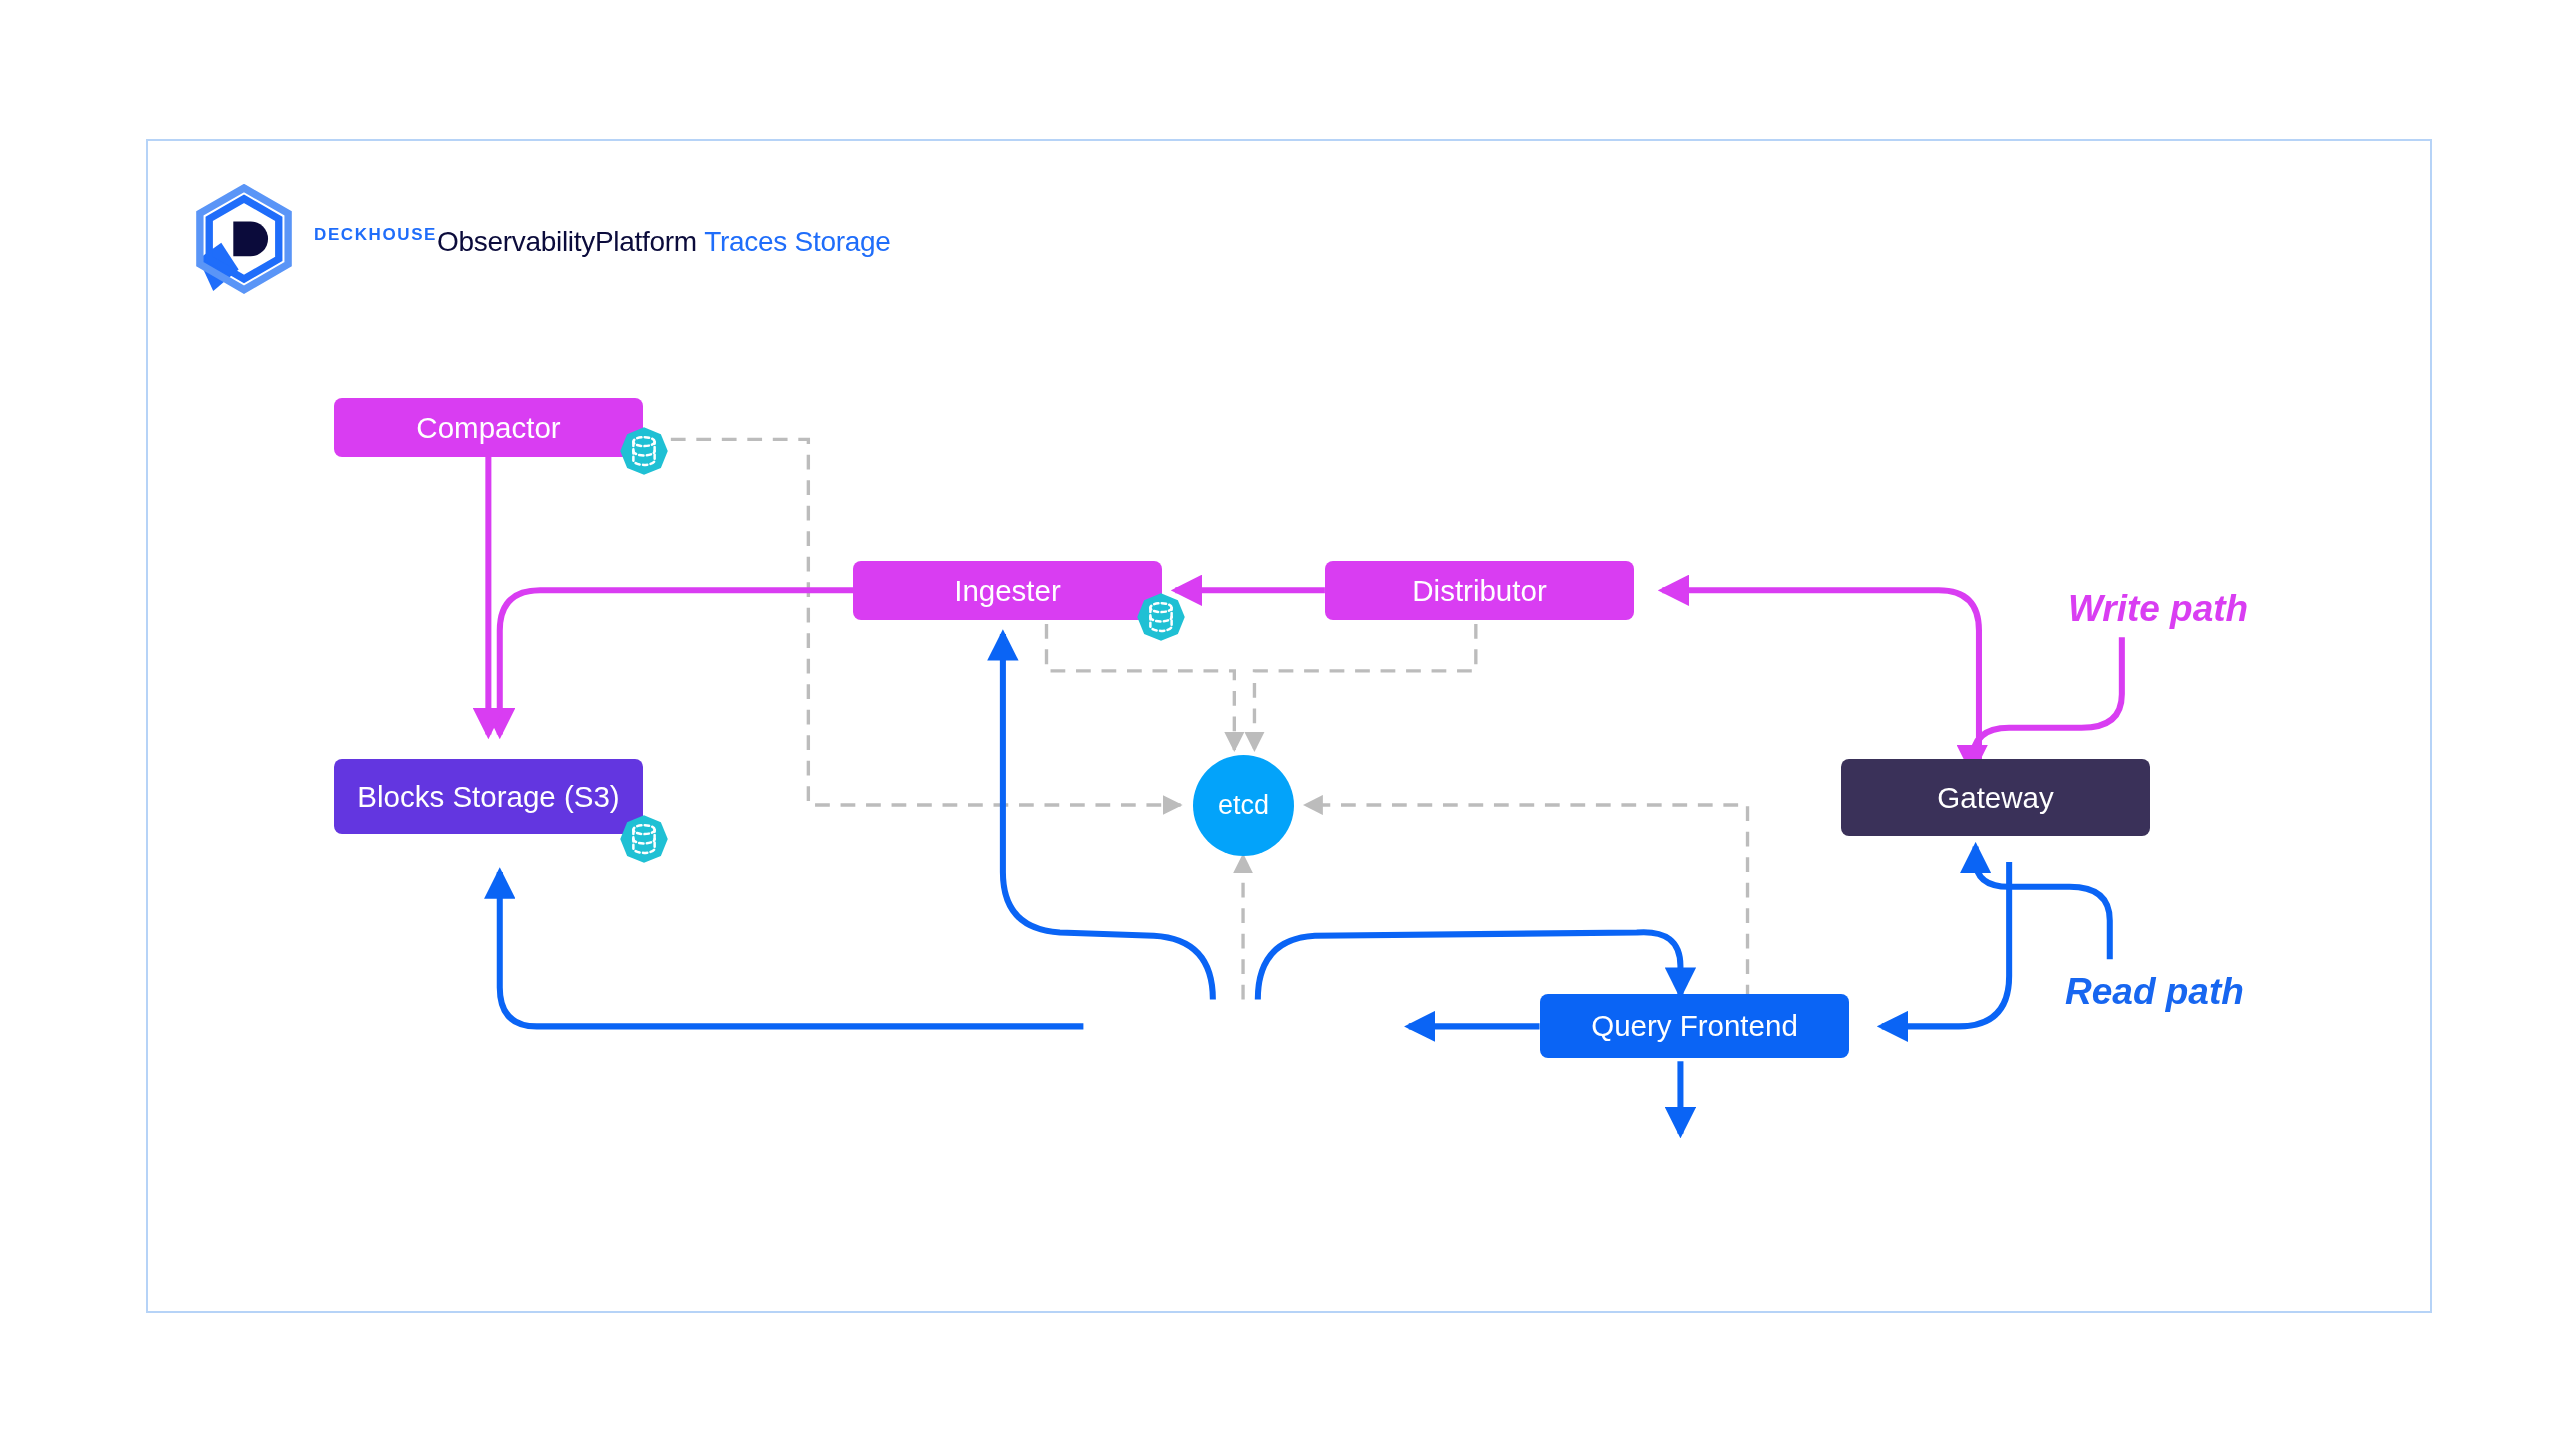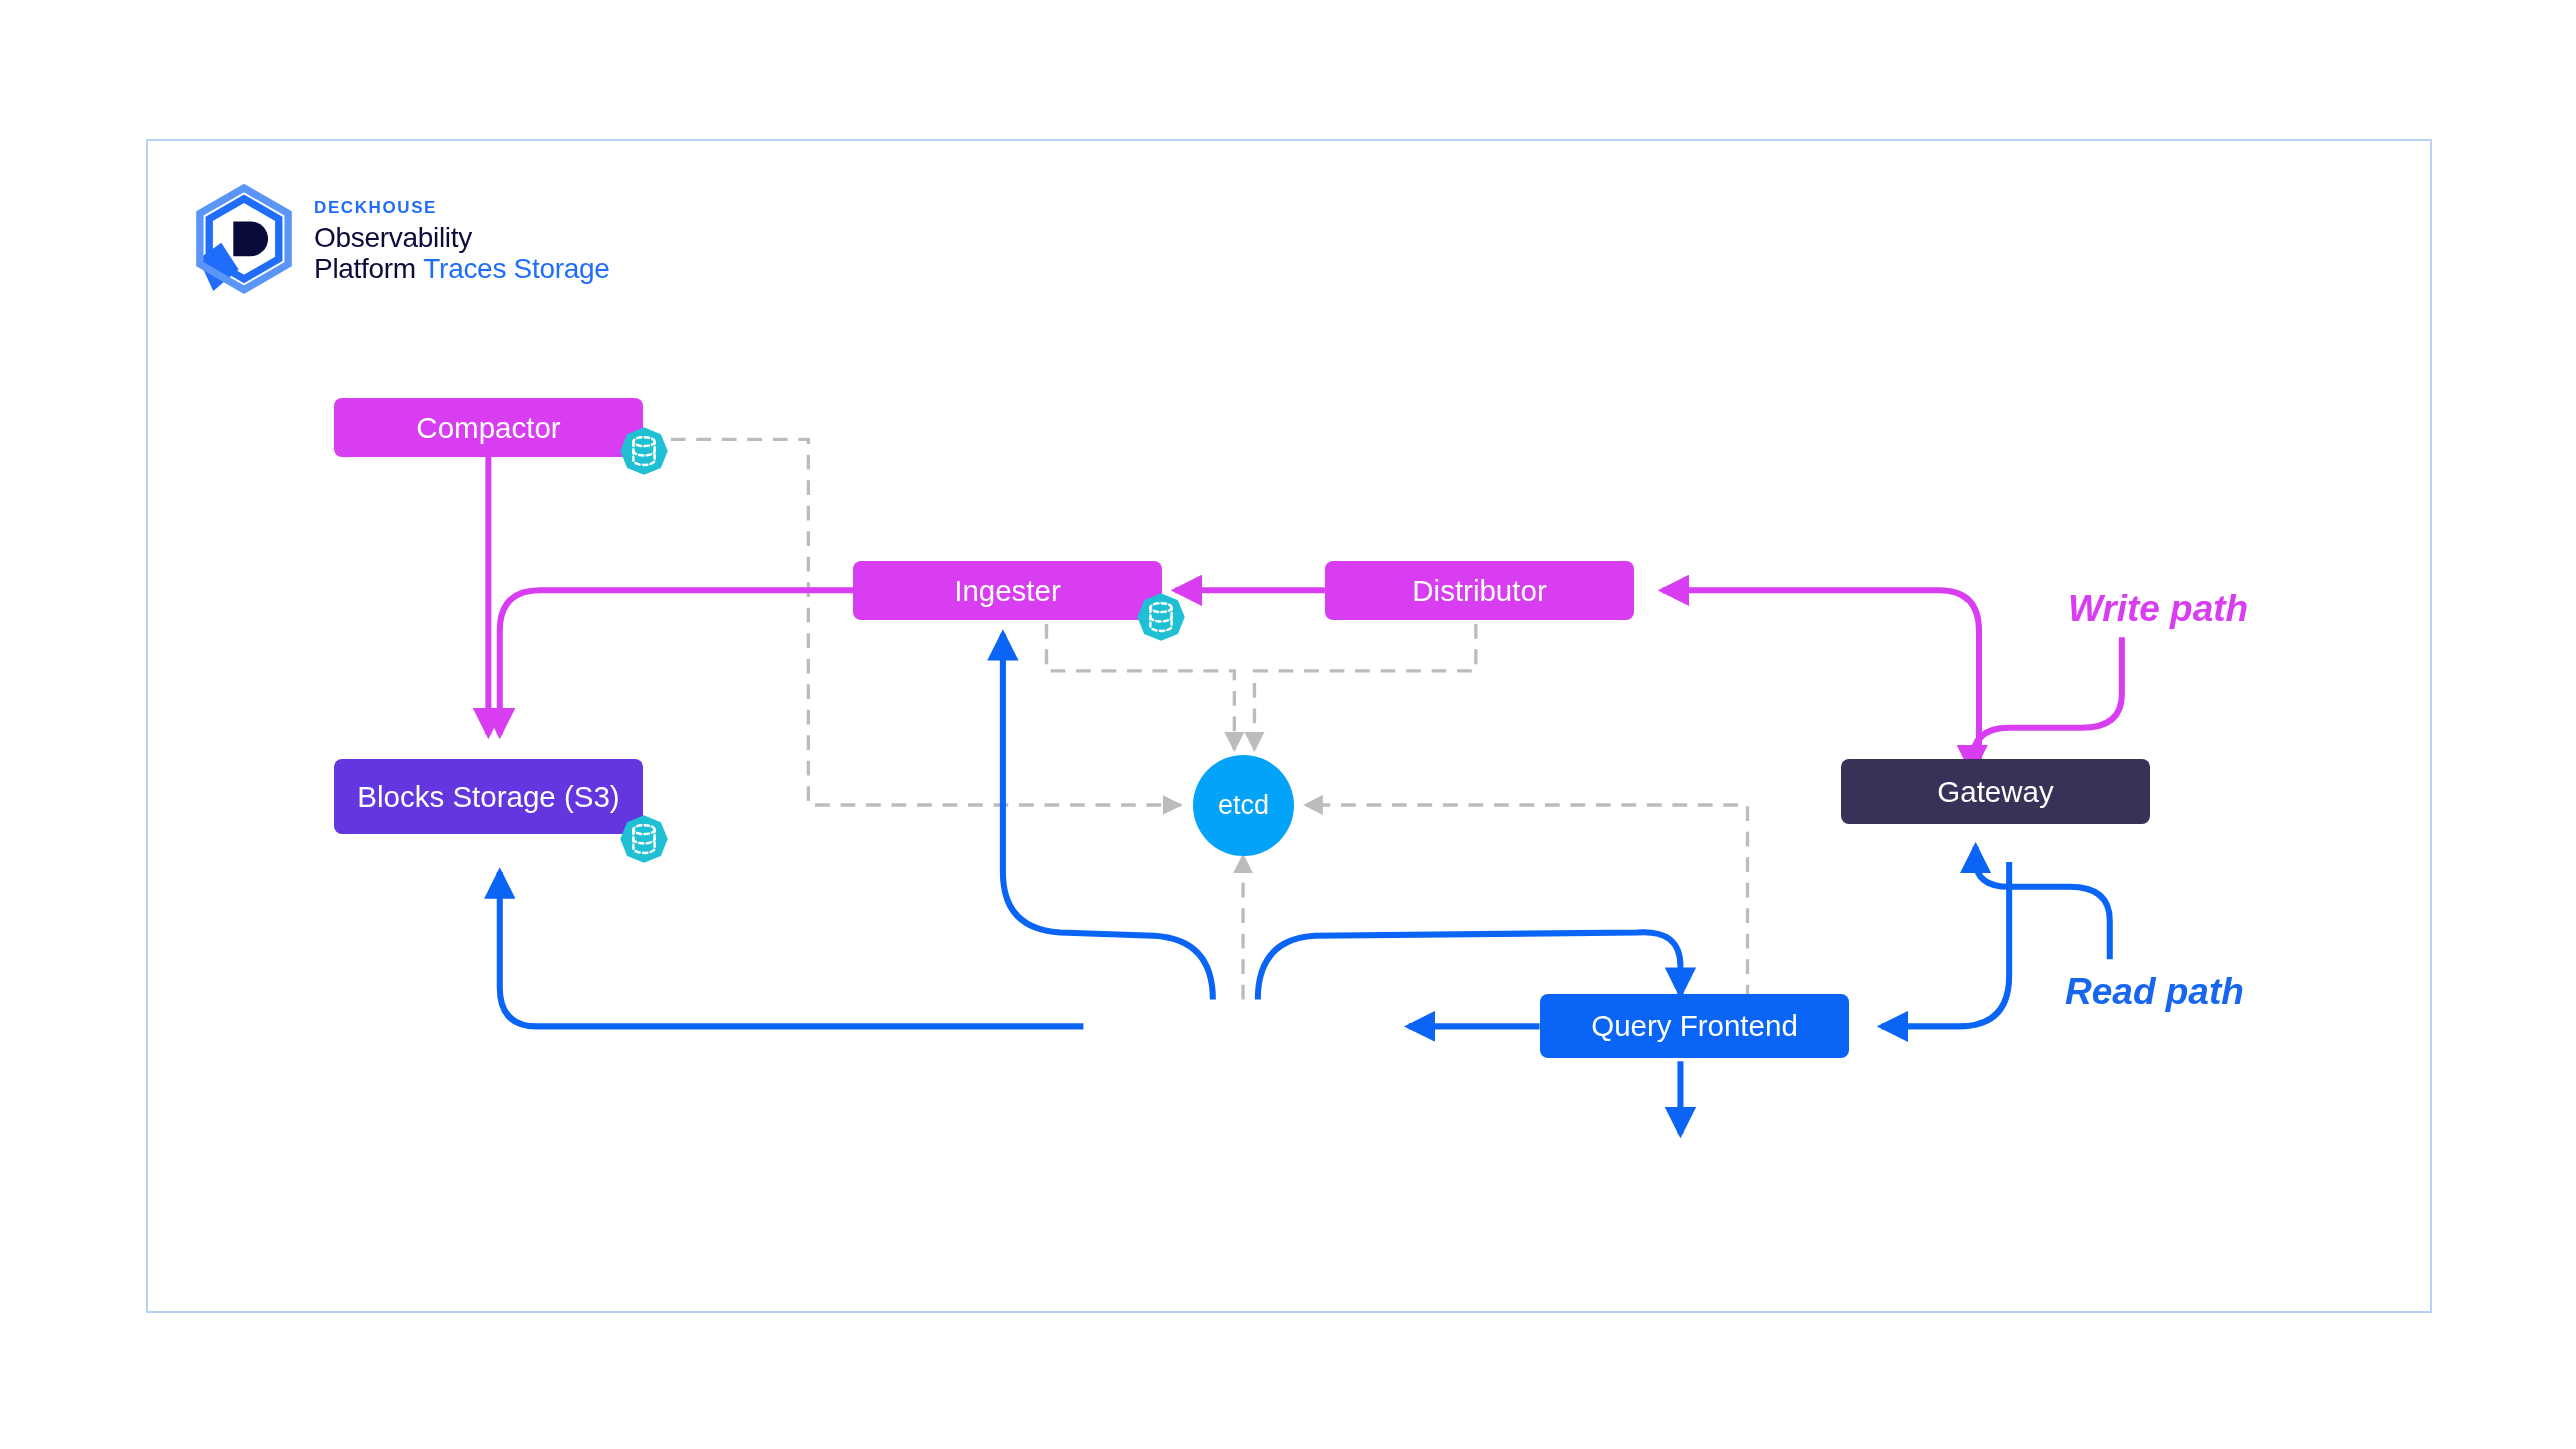--- a/index.html
+++ b/index.html
@@ -31,21 +31,21 @@
   
   #logo-block {
     position: absolute;
     left: 193px;
     top: 184px;
     display: flex;
     align-items: center;
     gap: 19px;
   }
   #logo-mark { width: 102px; height: 115px; display: block; }
-  #logo-text { display: flex; flex-direction: column; justify-content: center; }
+  #logo-text { display: flex; flex-direction: row; justify-content: center; }
   #logo-eyebrow {
     font-size: 17px;
     font-weight: bold;
     letter-spacing: 1.6px;
     color: #1f6dfa;
     line-height: 1;
     margin-bottom: 6px;
   }
   .logo-line {
     font-size: 28px;
@@ -234,21 +234,21 @@
         <path d="M11.5 12.5 L11.5 27.5 A8.5 3.6 0 0 0 28.5 27.5 L28.5 12.5"></path>
         <path d="M11.5 20 A8.5 3.6 0 0 0 28.5 20"></path>
       </g>
     </svg>
   </div>
 
   <div class="node circle" style="left:1193px; top:755px; width:101px; height:101px;">
     <span>etcd</span>
   </div>
 
-  <div class="node navy" style="left:1841px; top:759px; width:309px; height:65px;">
+  <div class="node navy" style="left:1841px; top:759px; width:309px; height:77px;">
     <span>Gateway</span>
   </div>
 
 
   <div class="node blue" style="left:1540px; top:994px; width:309px; height:64px;">
     <span>Query Frontend</span>
   </div>
 
 
   <div id="label-write" class="path-label">Write path</div>

